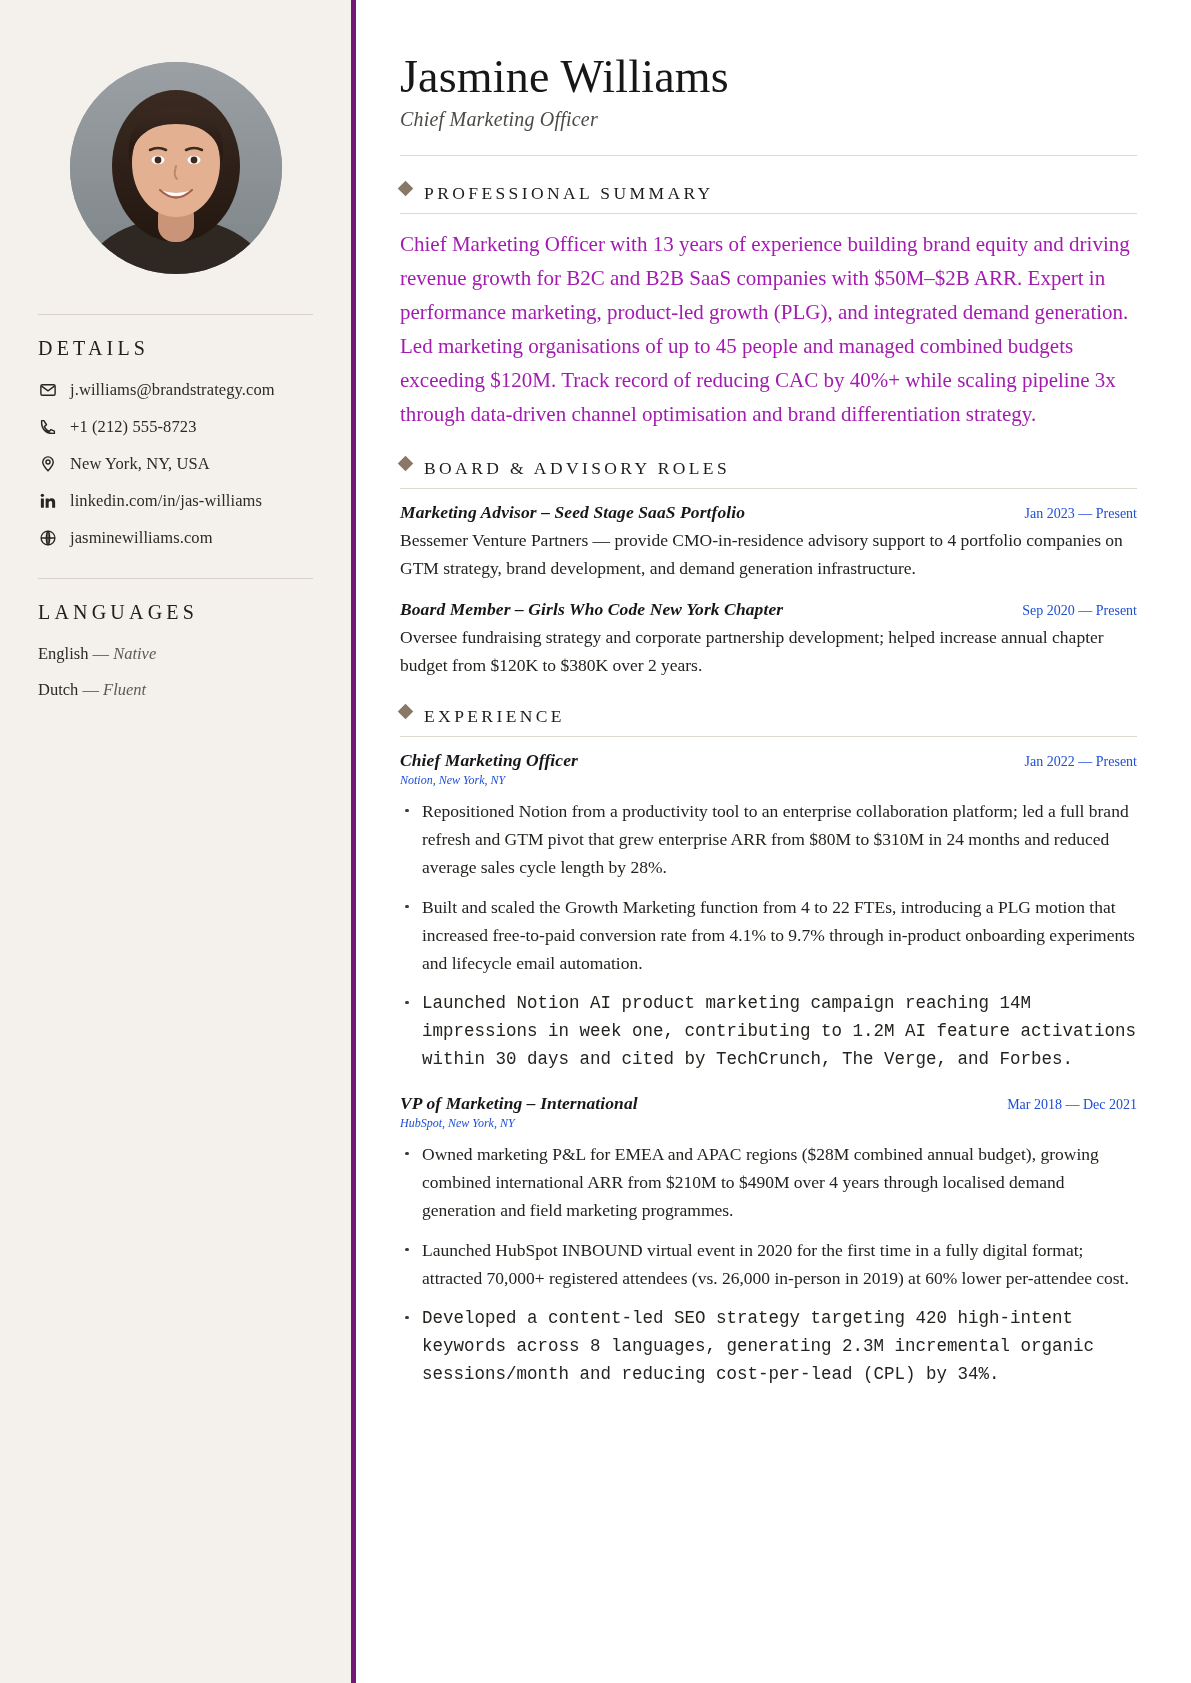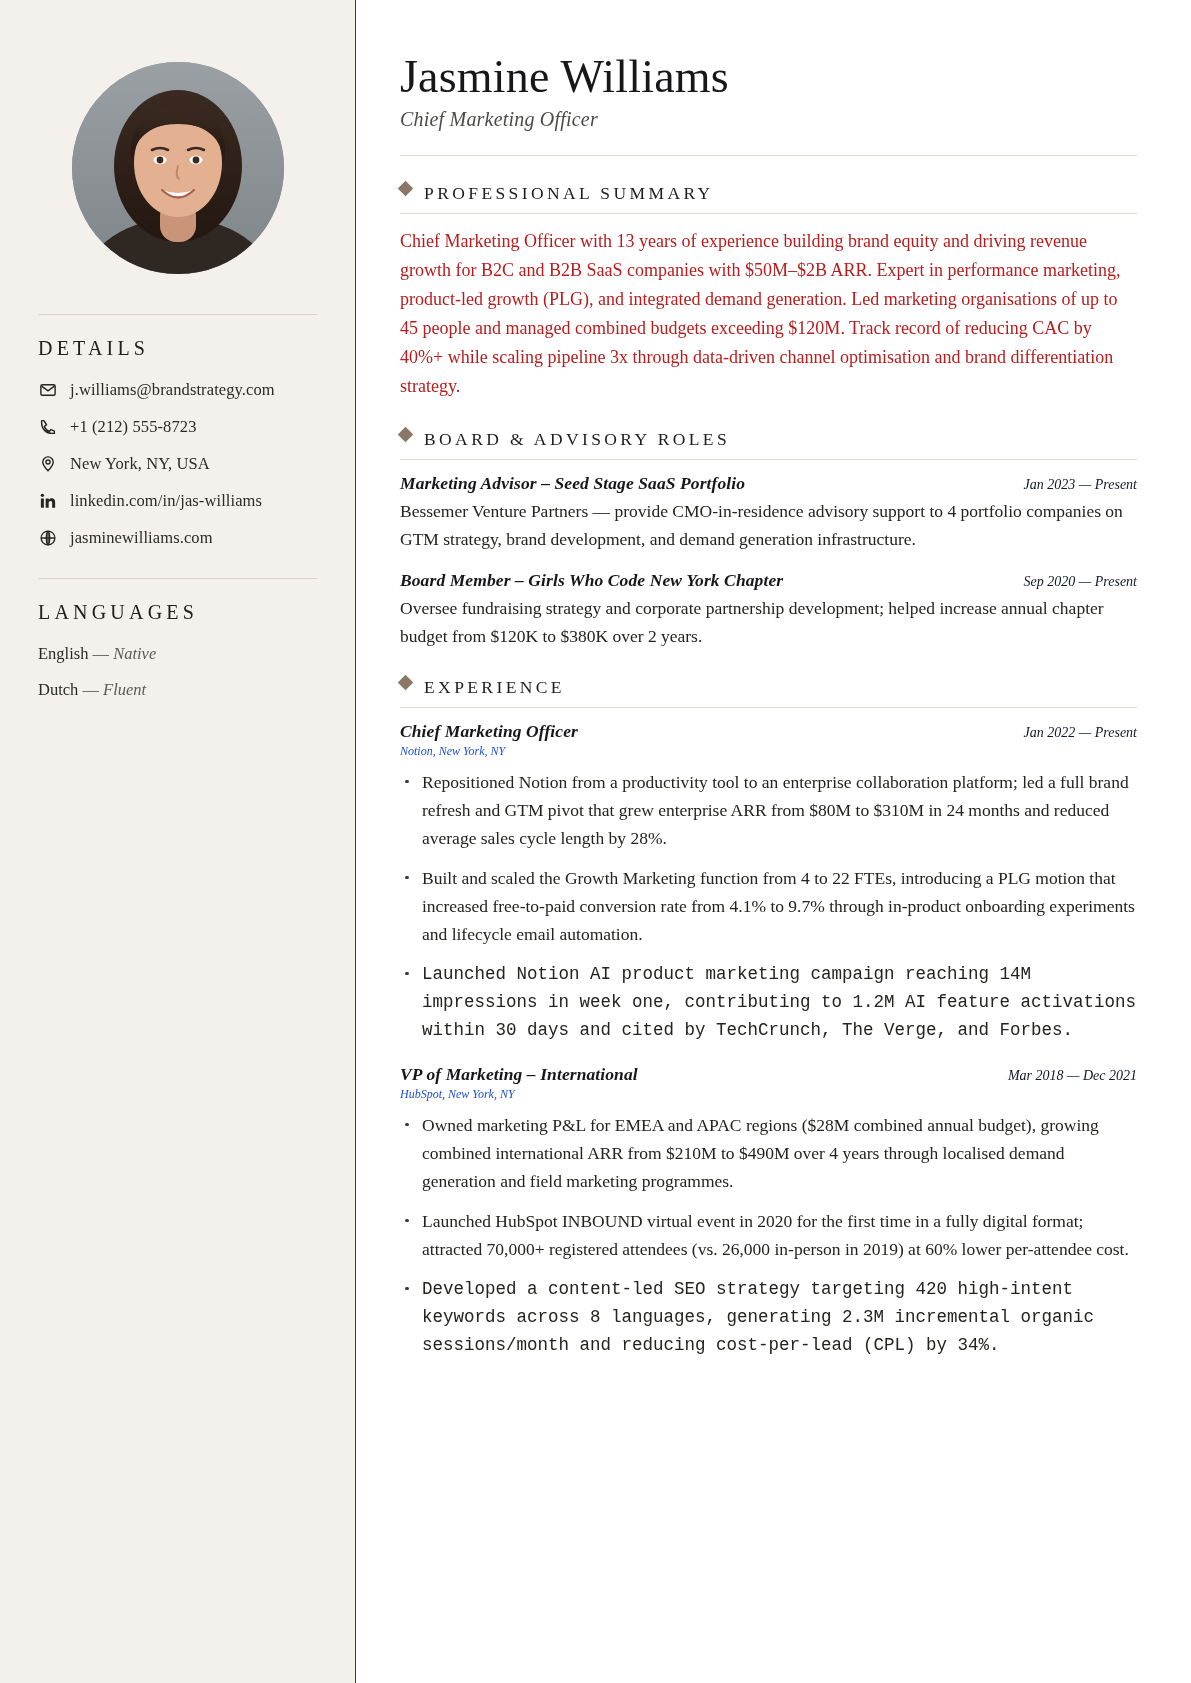--- a/index.html
+++ b/index.html
@@ -14,21 +14,21 @@
     width: 1191px;
     height: 1683px;
     display: flex;
     background: #ffffff;
   }
 
   
   .sidebar {
     width: 356px;
     background: #f4f1ec;
-    border-right: 1px solid #701a75;
+    border-right: 5px solid #701a75;
     padding: 62px 38px 40px 38px;
     display: flex;
     flex-direction: column;
   }
   .avatar-wrap {
     display: flex;
     justify-content: center;
     margin-bottom: 34px;
   }
   .avatar {
@@ -118,45 +118,44 @@
     color: #1d1d1b;
     font-weight: 400;
   }
   .section-rule {
     height: 1px;
     background: #ddd8d0;
     margin-bottom: 13px;
   }
 
   .summary-text {
-    font-size: 18px;
+    font-size: 21px;
     line-height: 1.62;
-    color: #b91c1c;
+    color: #a21caf;
     text-align: left;
   }
 
   .entry { margin-bottom: 17px; }
   .entry:last-child { margin-bottom: 0; }
   .entry-top {
     display: flex;
     align-items: baseline;
     justify-content: space-between;
     gap: 18px;
   }
   .entry-title {
     font-size: 17.5px;
     font-weight: 700;
     color: #17171a;
     letter-spacing: .1px;
     font-style: italic;
   }
   .entry-date {
     font-size: 14px;
-    font-style: italic;
-    color: #0f172a;
+    color: #1d4ed8;
     white-space: nowrap;
     flex: 0 0 auto;
     text-align: center;
   }
   .entry-org {
     font-size: 12px;
     font-style: italic;
     color: #1d4ed8;
     margin-top: 2px;
   }

